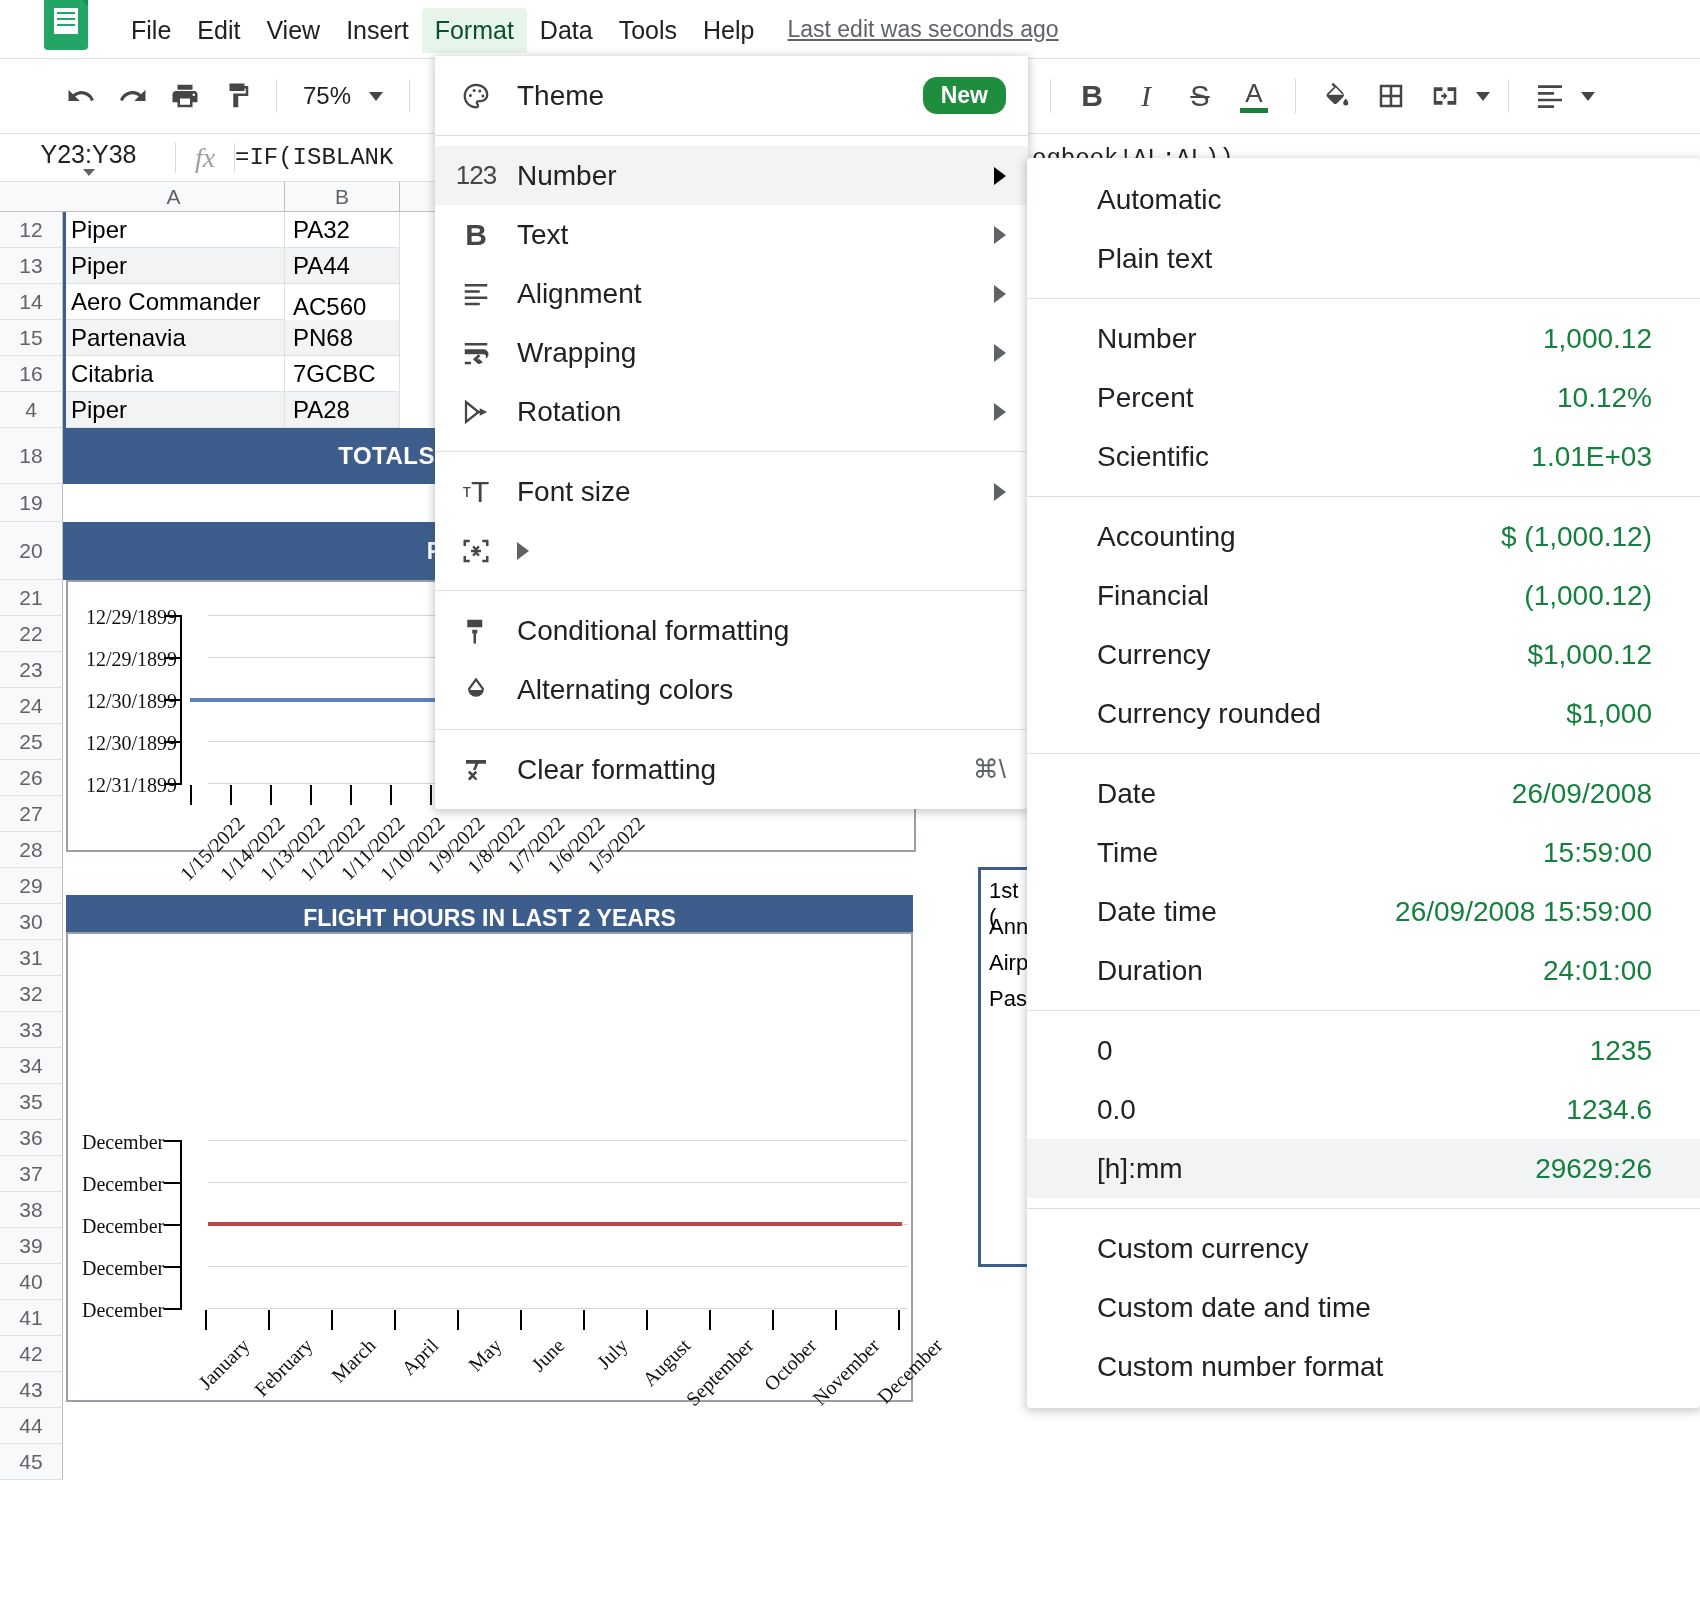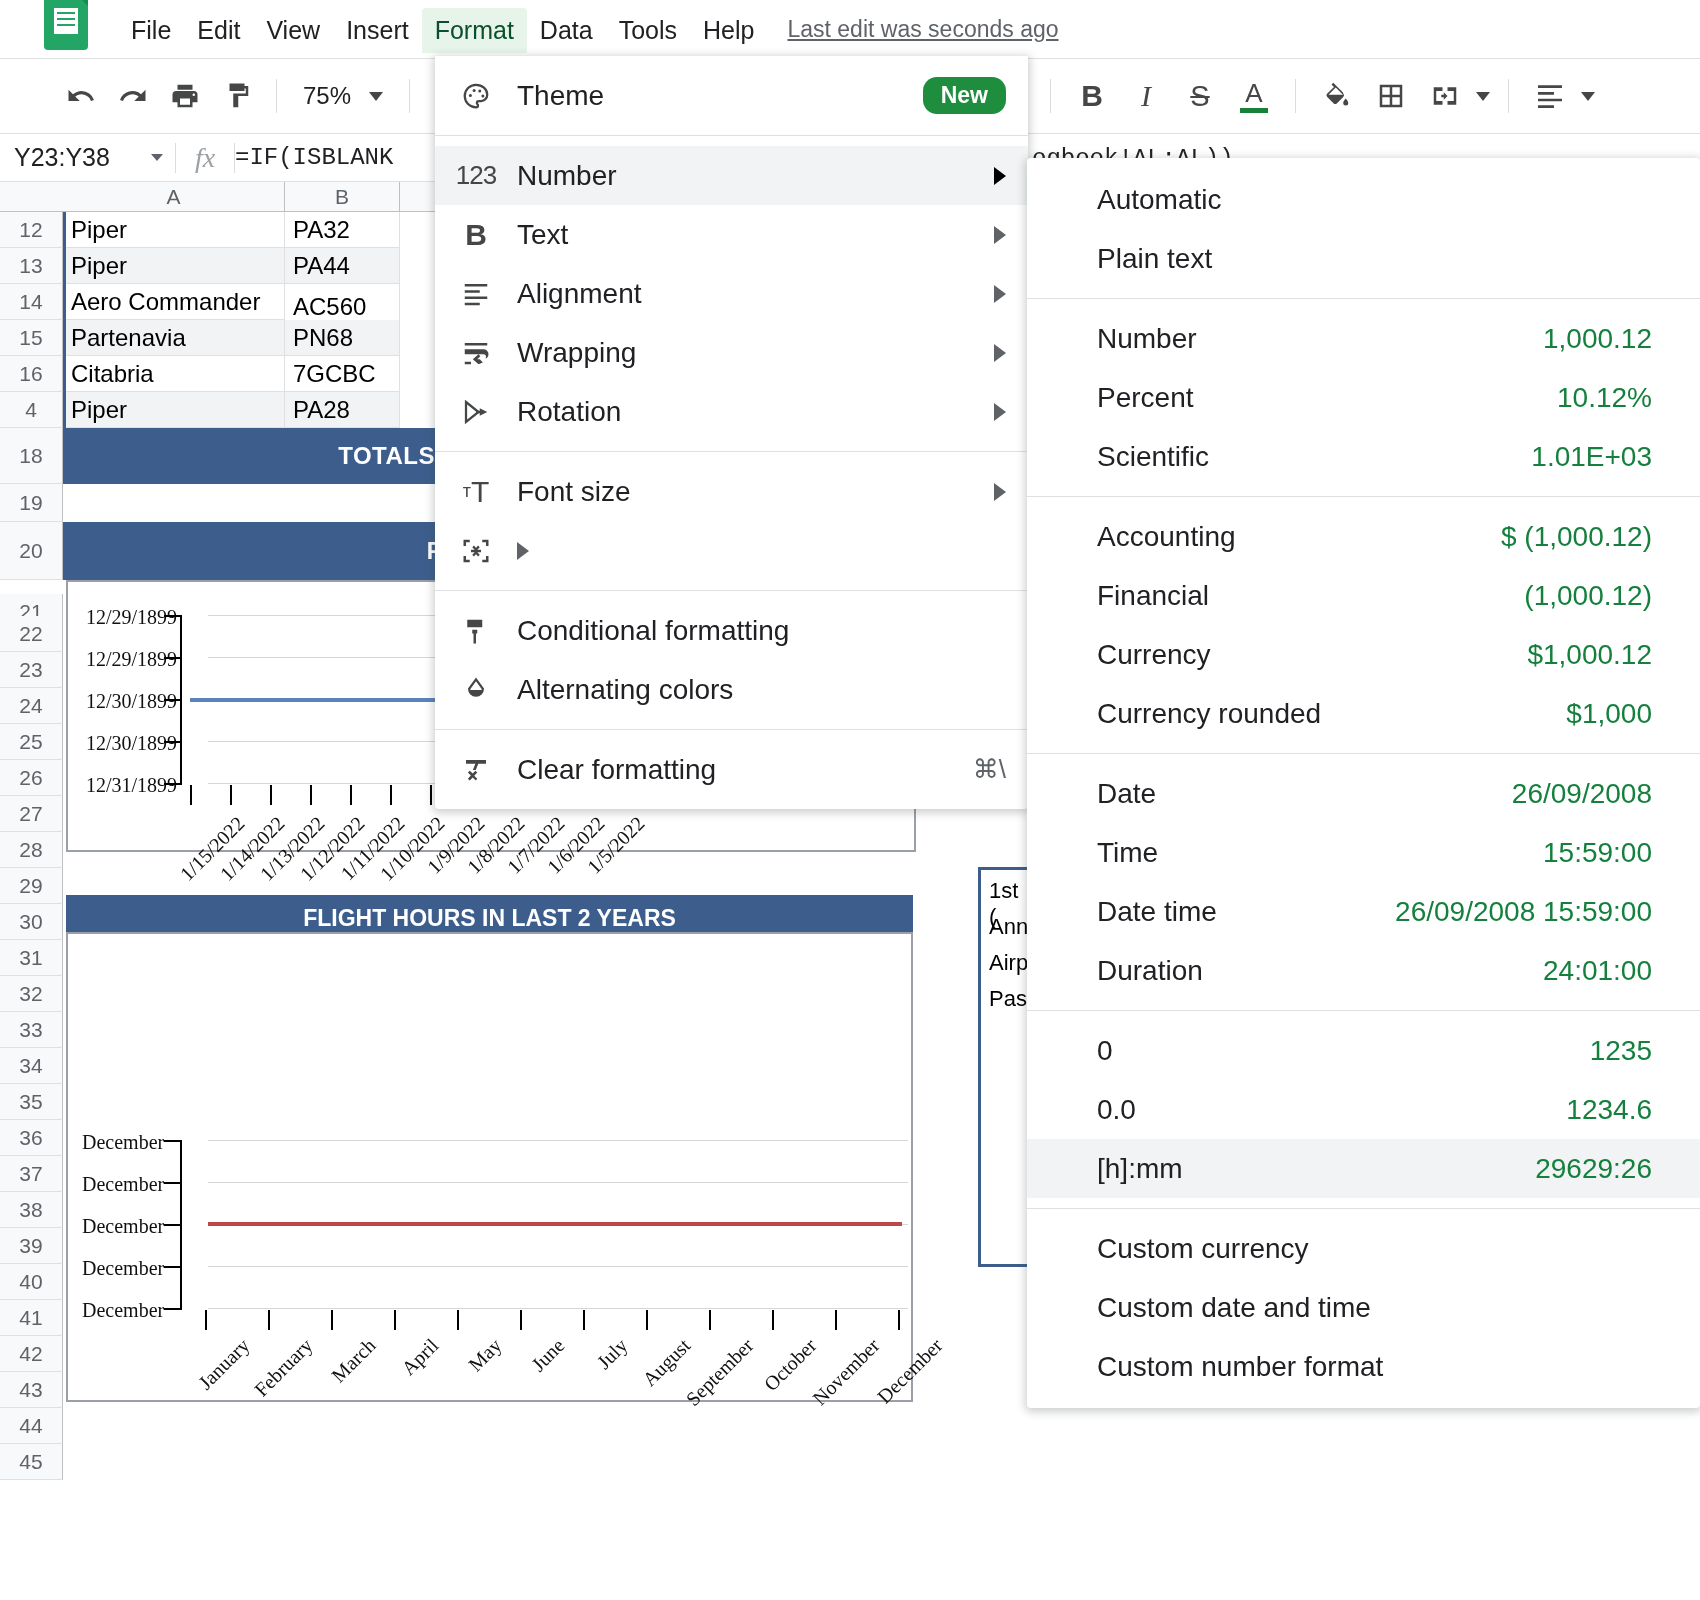--- a/index.html
+++ b/index.html
@@ -64,20 +64,21 @@
 
   
   .formulabar {
     position: absolute; left: 0; top: 134px; width: 1700px; height: 48px;
     display: flex; align-items: center; border-bottom: 1px solid #e0e0e0;
   }
   .namebox {
     width: 175px; padding-left: 14px; font-size: 25px; color: #202124;
     display: flex; align-items: center; justify-content: space-between;
     padding-right: 12px;
+    flex-direction: column;
   }
   .namebox .caret { border-top-color: #5f6368; border-left-width:6px; border-right-width:6px; border-top-width:7px;}
   .fbsep { width: 1px; height: 30px; background: #dadce0; }
   .fxicon { width: 58px; text-align: center; font-size: 28px;
             font-family: "Liberation Serif", serif; font-style: italic; color: #9aa0a6; }
   .formula {
     flex: 1; font-family: "Liberation Mono", monospace; font-size: 24px; color: #202124;
     white-space: nowrap; overflow: hidden;
   }
 
@@ -300,21 +301,21 @@
     </div>
 
     <div class="rowhdr" style="top:302px;height:38px;line-height:38px;">19</div>
 
     <div class="rowhdr" style="top:340px;height:58px;line-height:58px;">20</div>
     <div class="chart-title-band" style="left:63px; top:340px; width:900px; height:58px;">
       <span>FLIGHT HOURS</span>
     </div>
 
     <div>
-      <div class="rowhdr" style="top:412px;height:36px;line-height:36px;">21</div>
+      <div class="rowhdr" style="top:398px;height:36px;line-height:36px;">21</div>
       <div class="rowhdr" style="top:434px;height:36px;line-height:36px;">22</div>
       <div class="rowhdr" style="top:470px;height:36px;line-height:36px;">23</div>
       <div class="rowhdr" style="top:506px;height:36px;line-height:36px;">24</div>
       <div class="rowhdr" style="top:542px;height:36px;line-height:36px;">25</div>
       <div class="rowhdr" style="top:578px;height:36px;line-height:36px;">26</div>
       <div class="rowhdr" style="top:614px;height:36px;line-height:36px;">27</div>
       <div class="rowhdr" style="top:650px;height:36px;line-height:36px;">28</div>
       <div class="rowhdr" style="top:686px;height:36px;line-height:36px;">29</div>
       <div class="rowhdr" style="top:722px;height:36px;line-height:36px;">30</div>
       <div class="rowhdr" style="top:758px;height:36px;line-height:36px;">31</div>

